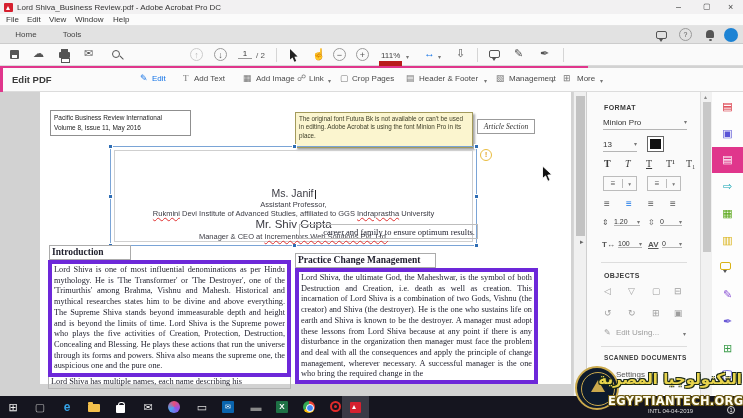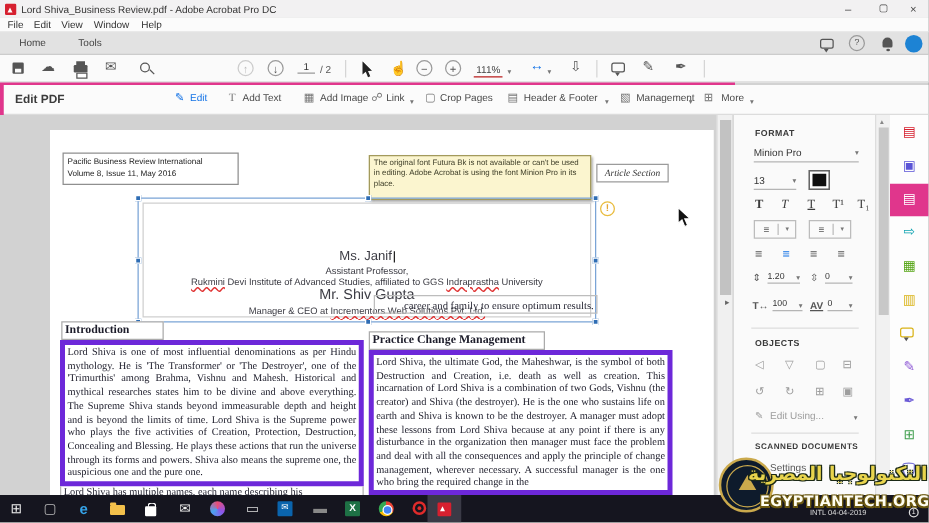--- a/index.html
+++ b/index.html
@@ -20,21 +20,21 @@
   .editbar{left:0;top:68px;width:743px;height:24px;background:#fbfbfb;border-bottom:1px solid #dcdcdc}
   .editbar .accent{position:absolute;left:0;top:0;width:3px;height:24px;background:#e0368c}
   .ebi{position:absolute;top:6px;font-size:8px;color:#4a4a4a}
   .ebicon{position:absolute;top:5px;font-size:9px;color:#777}
   .caret{font-size:6px;color:#777}
   .sharebtn{left:682px;top:46.5px;width:52px;height:17px;background:#1473e6;border-radius:9px;color:#fff;font-size:8.5px;text-align:center;line-height:17px}
   .closebtn{left:695px;top:72px;width:42px;height:16px;border:1px solid #7d7d7d;border-radius:8px;background:#fdfdfd;font-size:8px;color:#333;text-align:center;line-height:14px}
   .pageinput{width:14px;border:none;border-bottom:1px solid #999;background:transparent;font-size:8px;text-align:center;color:#333;font-family:"Liberation Sans",sans-serif}
   
   .docarea{left:0;top:92px;width:588px;height:304px;background:#d2d2d2}
-  .page{position:absolute;left:40px;top:12px;width:531px;height:292px;background:#fff}
+  .page{position:absolute;left:40px;top:0;width:531px;height:292px;background:#fff}
   .serif{font-family:"Liberation Serif",serif;color:#1d1d2b}
   .jbox{position:absolute;left:10px;top:18px;width:141px;height:26px;border:1px solid #8f8f8f;font-size:6.5px;color:#222;padding:2px 3px;line-height:10px}
   .tooltip{position:absolute;left:255px;top:20px;width:178px;height:36px;background:#fbf5cf;border:1px solid #a39a5c;box-shadow:1.5px 1.5px 2px rgba(0,0,0,.35);font-size:6.3px;color:#3e3e28;padding:2px 3px;line-height:8.4px}
   .artsec{position:absolute;left:437px;top:27px;width:58px;height:15px;border:1px solid #9b9b9b;background:#fff;font-family:"Liberation Serif",serif;font-style:italic;font-size:7.5px;color:#333;text-align:center;line-height:13px}
   .selbox{position:absolute;left:70px;top:54px;width:367px;height:100px;border:1px solid #7aa4d6}
   .innerbox{position:absolute;left:3px;top:3px;right:3px;bottom:3px;border:1px solid #cfcfcf}
   .hd{position:absolute;width:5px;height:5px;background:#2e6db4;border:1px solid #fff}
   .warn{position:absolute;left:440px;top:57px;width:12px;height:12px;border:1.5px solid #e9bc3f;border-radius:50%;color:#e5a735;font-size:8px;font-weight:bold;text-align:center;line-height:10px}
   .doctitle{position:absolute;left:76px;top:59px;width:356px;font-size:14.5px;color:#46464e;line-height:17px;letter-spacing:.2px}
   .ctr{position:absolute;left:70px;width:367px;text-align:center;color:#3c3c44}
@@ -150,21 +150,21 @@
     <span class="circ" style="left:214px;top:4px">↓</span>
     <input class="pageinput abs" style="left: 238px; top: 5px;" value="1">
     <span class="abs" style="left:256px;top:7px;font-size:8px;color:#555">/ 2</span>
     <span class="sep" style="left:276px"></span>
     <svg class="abs" style="left:289px;top:5px" width="10" height="14" viewBox="0 0 10 14">
         <path d="M1 0 L1 10.5 L3.6 8.4 L5.4 12.8 L7.2 12 L5.4 7.8 L8.6 7.6 Z" fill="#222"></path>
       </svg>
     <span class="tbi" style="left:312px;top:4px">☝</span>
     <span class="circ" style="left:333px;top:4px">−</span>
     <span class="circ" style="left:356px;top:4px">+</span>
-    <span class="abs" style="left:379px;top:7px;font-size:8px;color:#444;border-bottom:1px solid #b91c1c;padding:0 2px 1px 2px">111%</span>
+    <span class="abs" style="left:379px;top:7px;font-size:8px;color:#444;border-bottom:7px solid #b91c1c;padding:0 2px 1px 2px">111%</span>
     <span class="abs caret" style="left:406px;top:9px">▾</span>
     <span class="tbi" style="left:424px;color:#1473e6">↔</span>
     <span class="abs caret" style="left:438px;top:9px">▾</span>
     <span class="tbi" style="left:456px">⇩</span>
     <span class="sep" style="left:477px"></span>
     <span class="bub" style="left:489px;top:6px"></span>
     <span class="tbi" style="left:514px">✎</span>
     <span class="tbi" style="left:540px">✒</span>
     <span class="sep" style="left:563px"></span>
     <span class="abs sharebtn">

